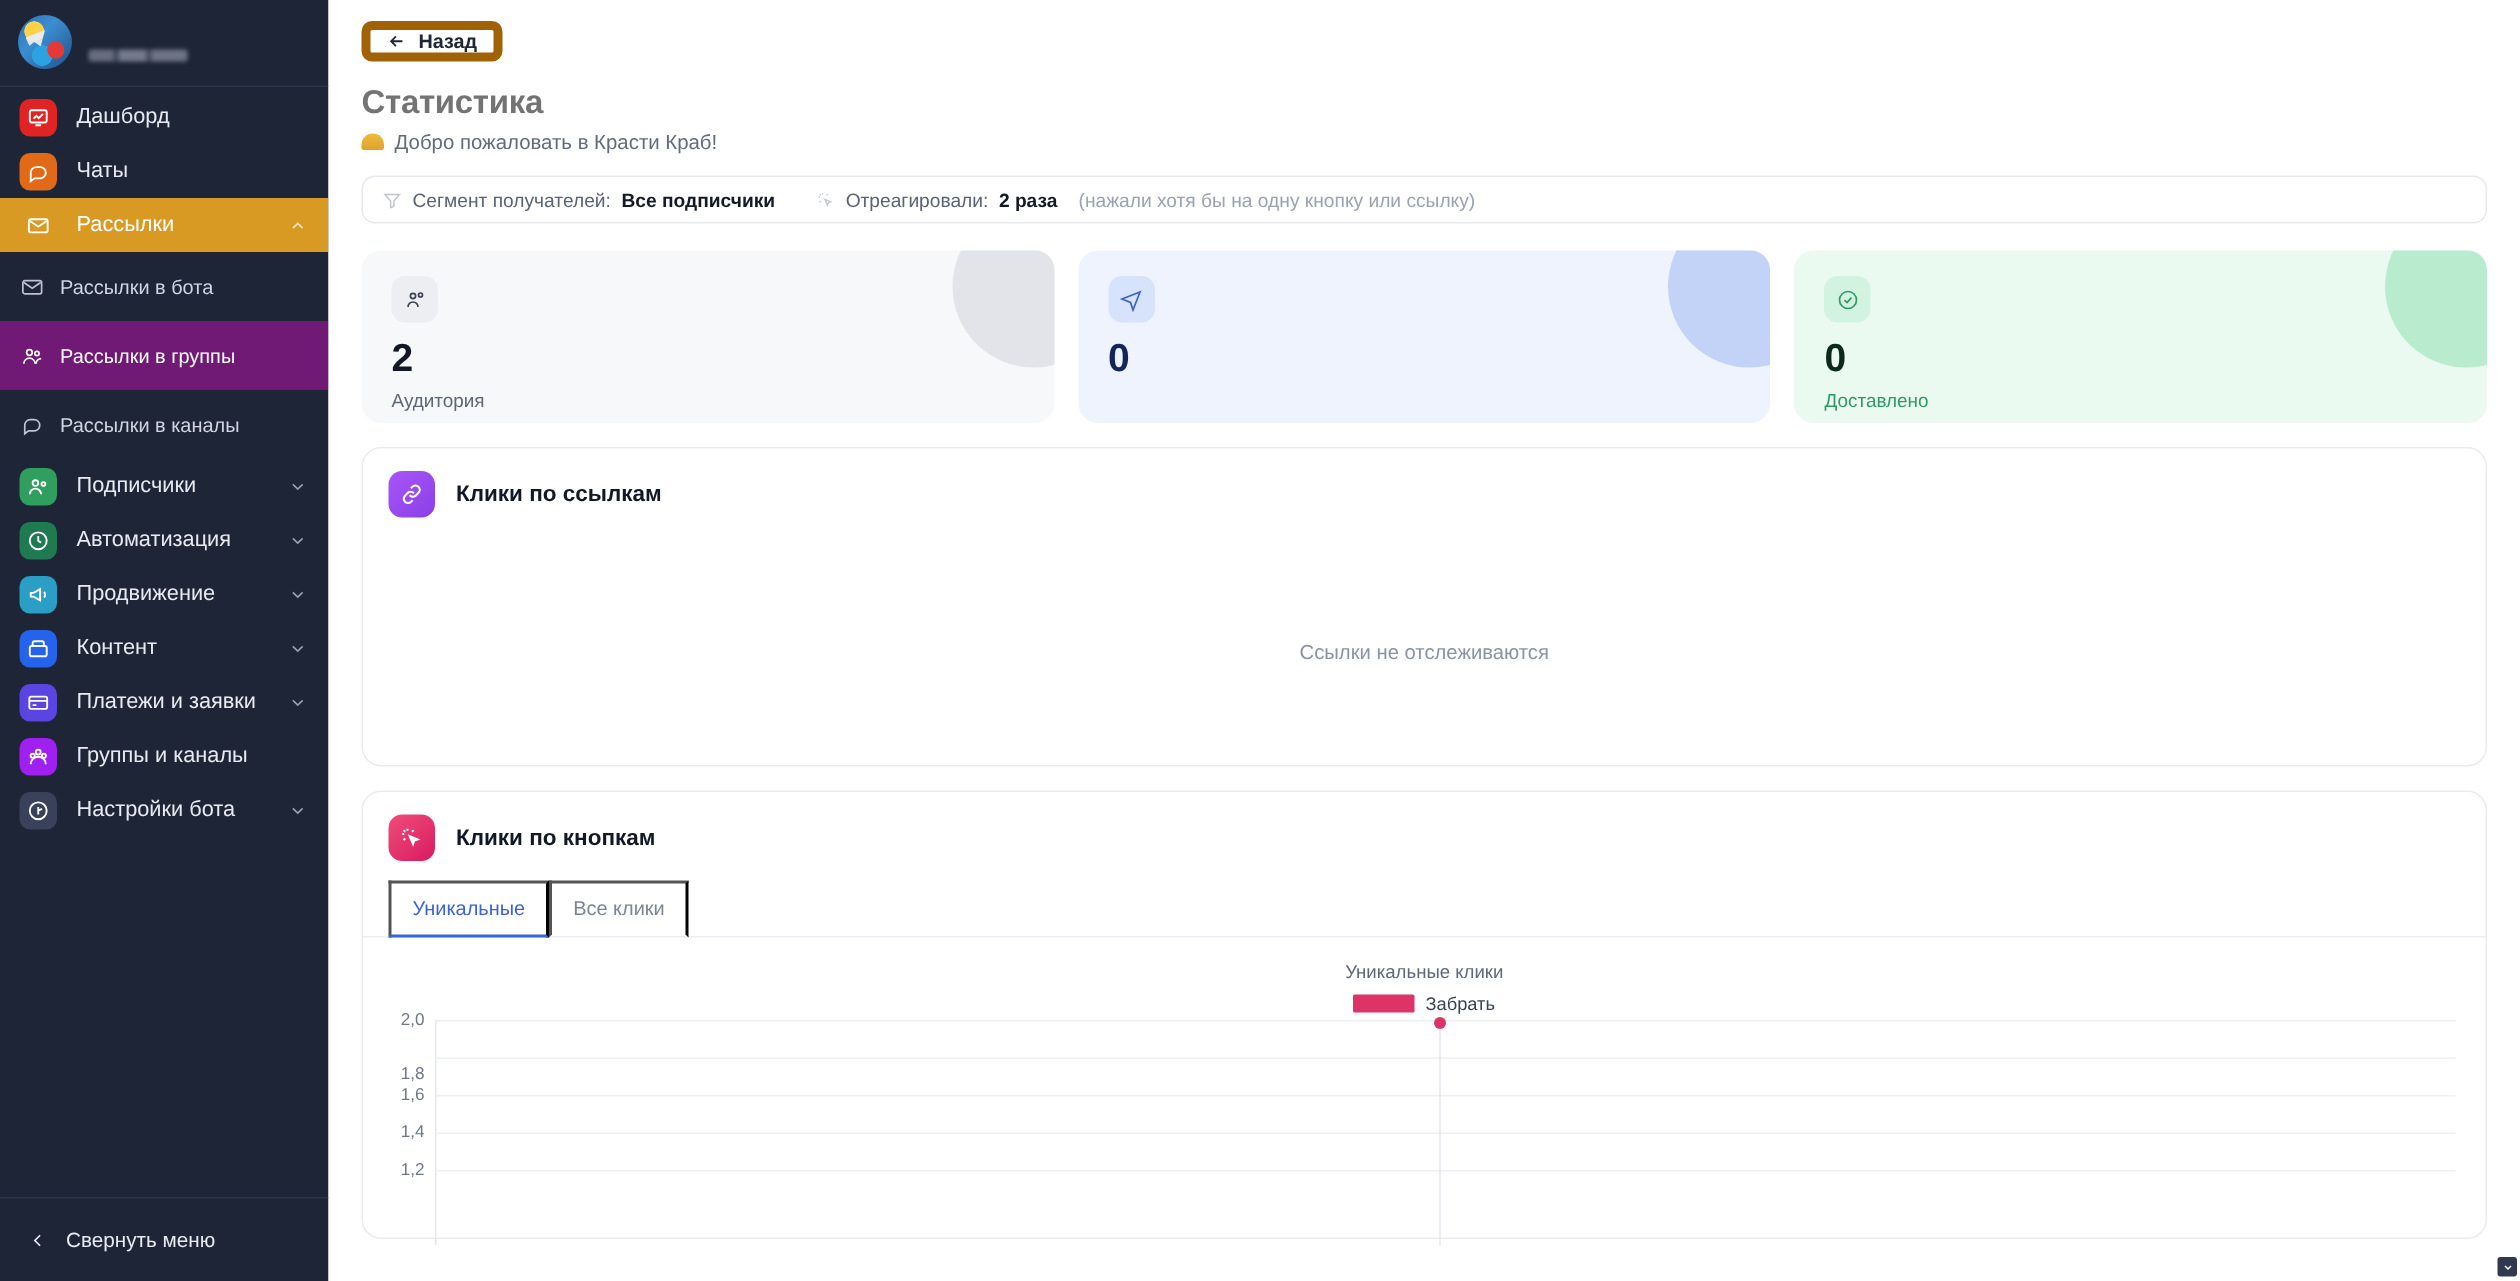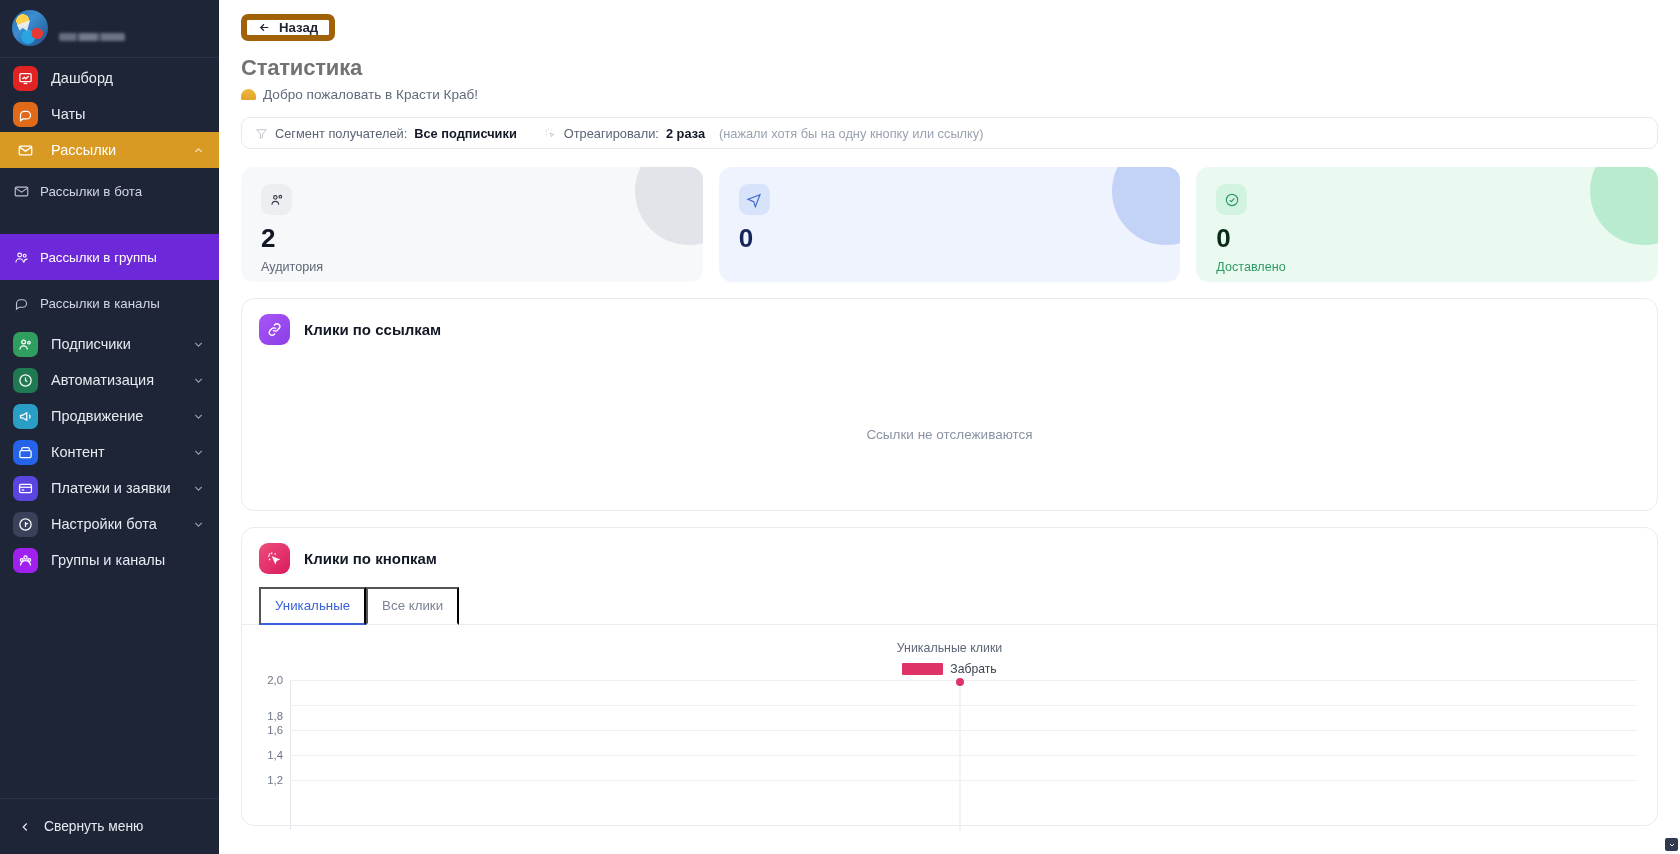--- a/index.html
+++ b/index.html
@@ -70,21 +70,21 @@
   .nav-item .label { flex: 1 1 auto; white-space: nowrap; }
   .nav-item .chev { width: 13px; height: 13px; flex: 0 0 13px; opacity: .75; }
   .nav-item.active-parent { background: #d99a23; color: #fff; }
   .nav-item.active-parent .ico-box { background: transparent; }
   .sub-item {
     display: flex; align-items: center; gap: 11px;
     height: 46px; padding: 0 14px 0 14px;
     color: #cfd5e1; font-size: 13.3px; cursor: pointer;
   }
   .sub-item svg { width: 15px; height: 15px; flex: 0 0 15px; opacity: .9; }
-  .sub-item.active { background: #6d28d9; color: #fff; margin-top: 20px; }
+  .sub-item.active { background: #701a75; color: #fff; }
   .sub-item.active svg { opacity: 1; }
 
   .collapse {
     border-top: 1px solid #2b3346;
     height: 56px; display: flex; align-items: center; gap: 12px;
     padding: 0 18px; color: #e7eaf1; font-size: 13.8px; cursor: pointer;
   }
   .collapse svg { width: 14px; height: 14px; }
 
   
@@ -383,42 +383,42 @@
               <path d="M6 14.5h4"></path>
             </svg>
         </span>
         <span class="label">Платежи и заявки</span>
         <svg class="chev" viewBox="0 0 24 24" fill="none" stroke="#c3c9d6" stroke-width="2">
             <path d="M6 9l6 6 6-6"></path>
           </svg>
       </div>
 
       <div class="nav-item">
-        <span class="ico-box" style="background:#39425a">
-          <svg viewBox="0 0 24 24" fill="none" stroke="#fff" stroke-width="2">
-              <circle cx="12" cy="12" r="9"></circle>
-              <path d="M12 8v8M12 12l4-2"></path>
-            </svg>
-        </span>
-        <span class="label">Настройки бота</span>
-        <svg class="chev" viewBox="0 0 24 24" fill="none" stroke="#c3c9d6" stroke-width="2">
-            <path d="M6 9l6 6 6-6"></path>
-          </svg>
-      </div>
-
-      <div class="nav-item">
         <span class="ico-box" style="background:#a020f0">
           <svg viewBox="0 0 24 24" fill="none" stroke="#fff" stroke-width="2">
               <circle cx="12" cy="7" r="2.6"></circle>
               <circle cx="6" cy="11" r="2.2"></circle>
               <circle cx="18" cy="11" r="2.2"></circle>
               <path d="M4 20a8 8 0 0 1 16 0"></path>
             </svg>
         </span>
         <span class="label">Группы и каналы</span>
+      </div>
+
+      <div class="nav-item">
+        <span class="ico-box" style="background:#39425a">
+          <svg viewBox="0 0 24 24" fill="none" stroke="#fff" stroke-width="2">
+              <circle cx="12" cy="12" r="9"></circle>
+              <path d="M12 8v8M12 12l4-2"></path>
+            </svg>
+        </span>
+        <span class="label">Настройки бота</span>
+        <svg class="chev" viewBox="0 0 24 24" fill="none" stroke="#c3c9d6" stroke-width="2">
+            <path d="M6 9l6 6 6-6"></path>
+          </svg>
       </div>
 
     </nav>
 
     <div class="collapse">
       <svg viewBox="0 0 24 24" fill="none" stroke="#e7eaf1" stroke-width="2">
           <path d="M15 18l-6-6 6-6"></path>
         </svg>
       <span>Свернуть меню</span>
     </div>

